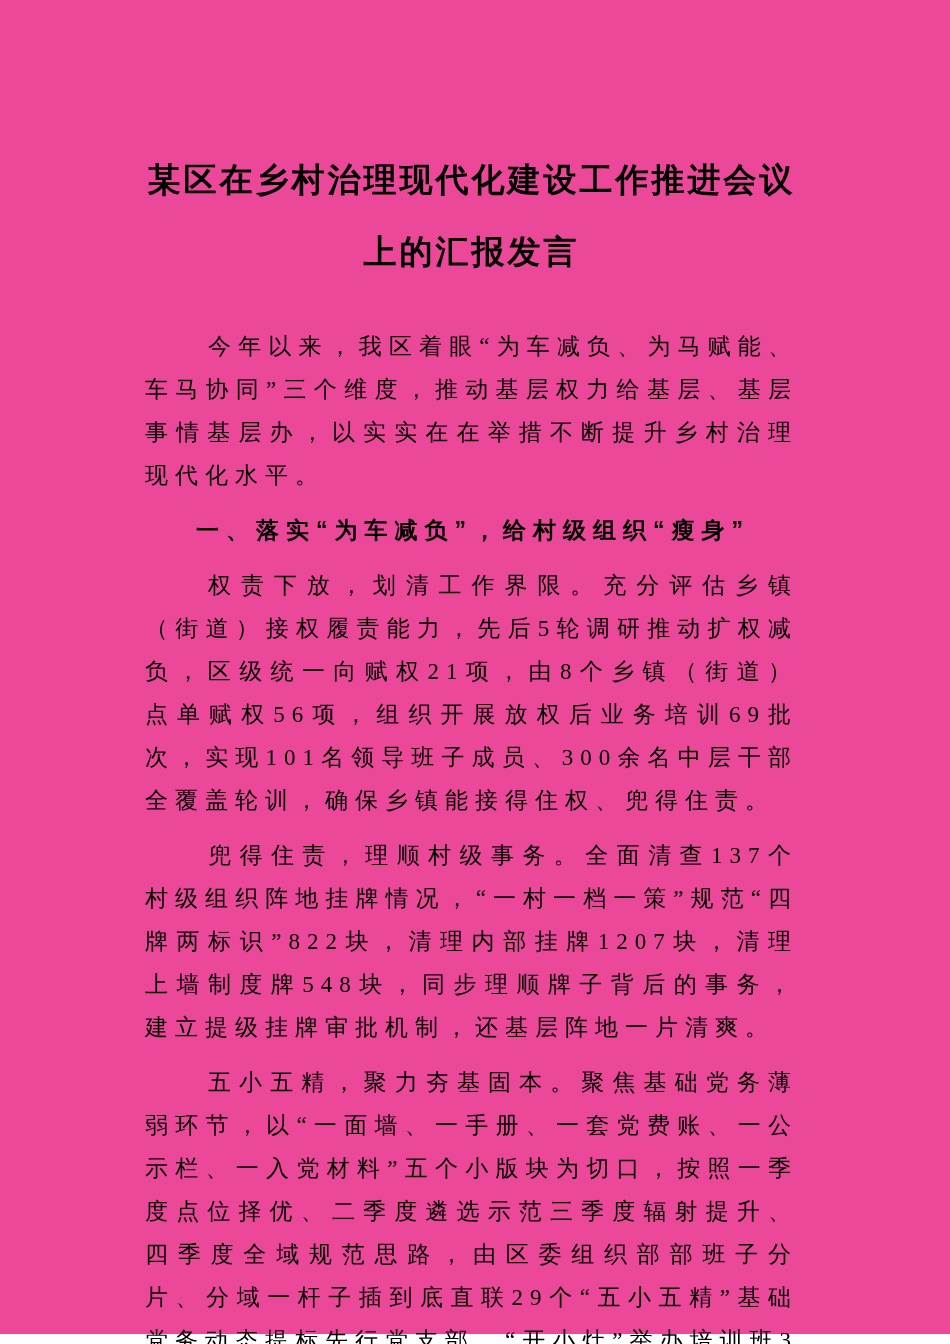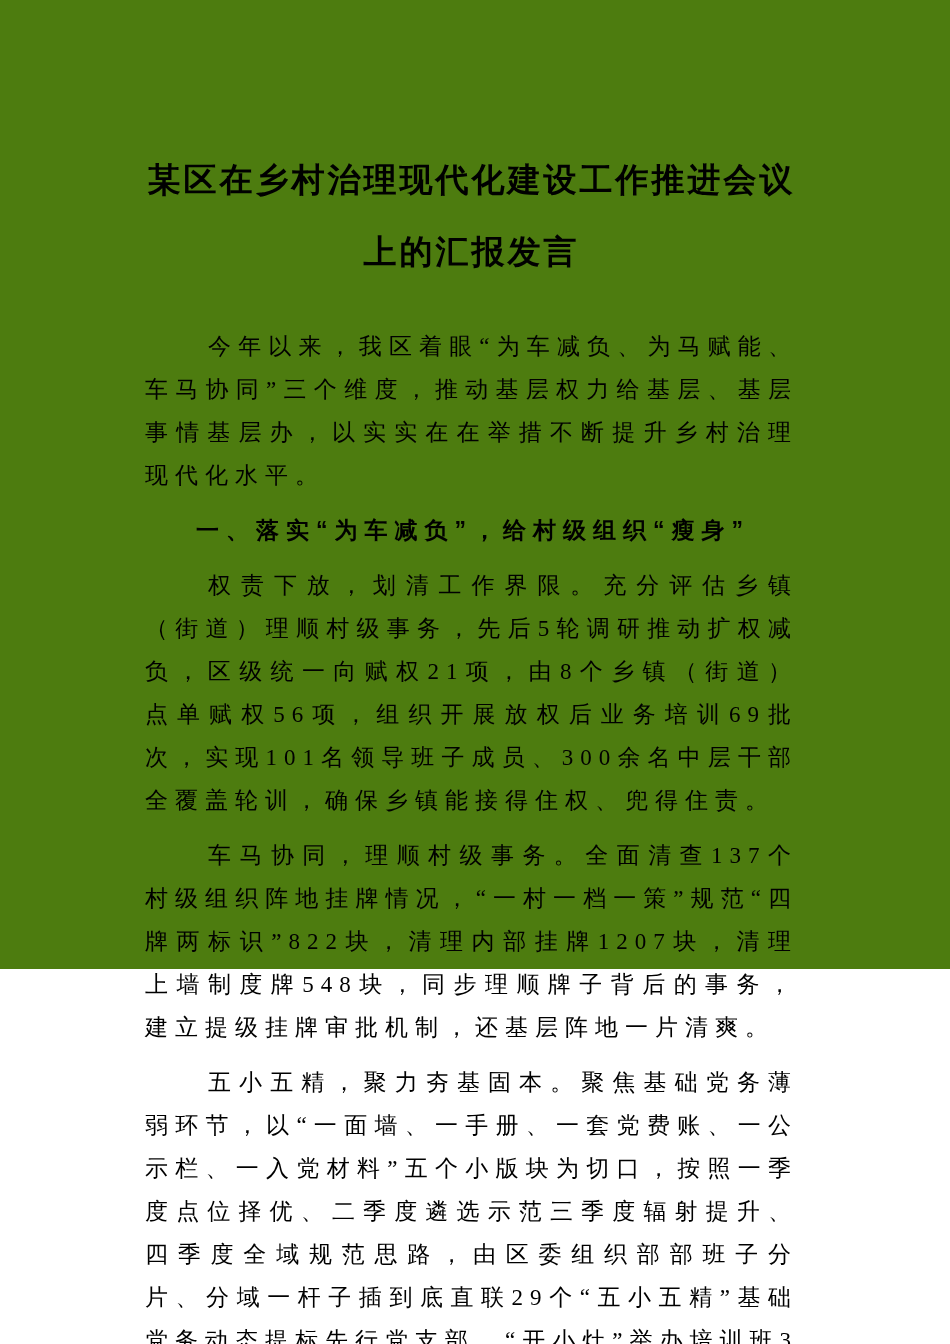--- a/index.html
+++ b/index.html
@@ -8,22 +8,22 @@
   }
   body {
     width: 950px;
     height: 1344px;
     background: #ffffff;
     overflow: hidden;
   }
   .page {
     position: relative;
     width: 950px;
-    height: 969px;
-    background: #4d7c0f;
+    height: 1334px;
+    background: #ec4899;
     box-sizing: border-box;
   }
   .content {
     position: absolute;
     left: 133px;
     top: 0;
     width: 677px;
     padding-top: 144px;
   }
   .doc-title {
@@ -70,20 +70,20 @@
 
     <h1 class="doc-title">
       <span class="title-line">某区在乡村治理现代化建设工作推进会议</span>
       <span class="title-line">上的汇报发言</span>
     </h1>
 
     <p class="body-par">今年以来，我区着眼“为车减负、为马赋能、车马协同”三个维度，推动基层权力给基层、基层事情基层办，以实实在在举措不断提升乡村治理现代化水平。</p>
 
     <h2 class="section-heading">一、落实“为车减负”，给村级组织“瘦身”</h2>
 
-    <p class="body-par">权责下放，划清工作界限。充分评估乡镇（街道）理顺村级事务，先后5轮调研推动扩权减负，区级统一向赋权21项，由8个乡镇（街道）点单赋权56项，组织开展放权后业务培训69批次，实现101名领导班子成员、300余名中层干部全覆盖轮训，确保乡镇能接得住权、兜得住责。</p>
+    <p class="body-par">权责下放，划清工作界限。充分评估乡镇（街道）接权履责能力，先后5轮调研推动扩权减负，区级统一向赋权21项，由8个乡镇（街道）点单赋权56项，组织开展放权后业务培训69批次，实现101名领导班子成员、300余名中层干部全覆盖轮训，确保乡镇能接得住权、兜得住责。</p>
 
-    <p class="body-par">车马协同，理顺村级事务。全面清查137个村级组织阵地挂牌情况，“一村一档一策”规范“四牌两标识”822块，清理内部挂牌1207块，清理上墙制度牌548块，同步理顺牌子背后的事务，建立提级挂牌审批机制，还基层阵地一片清爽。</p>
+    <p class="body-par">兜得住责，理顺村级事务。全面清查137个村级组织阵地挂牌情况，“一村一档一策”规范“四牌两标识”822块，清理内部挂牌1207块，清理上墙制度牌548块，同步理顺牌子背后的事务，建立提级挂牌审批机制，还基层阵地一片清爽。</p>
 
     <p class="body-par">五小五精，聚力夯基固本。聚焦基础党务薄弱环节，以“一面墙、一手册、一套党费账、一公示栏、一入党材料”五个小版块为切口，按照一季度点位择优、二季度遴选示范三季度辐射提升、四季度全域规范思路，由区委组织部部班子分片、分域一杆子插到底直联29个“五小五精”基础党务动态提标先行党支部，“开小灶”举办培训班3期200余</p>
 
   </div>
 </div>
 
 </body></html>

